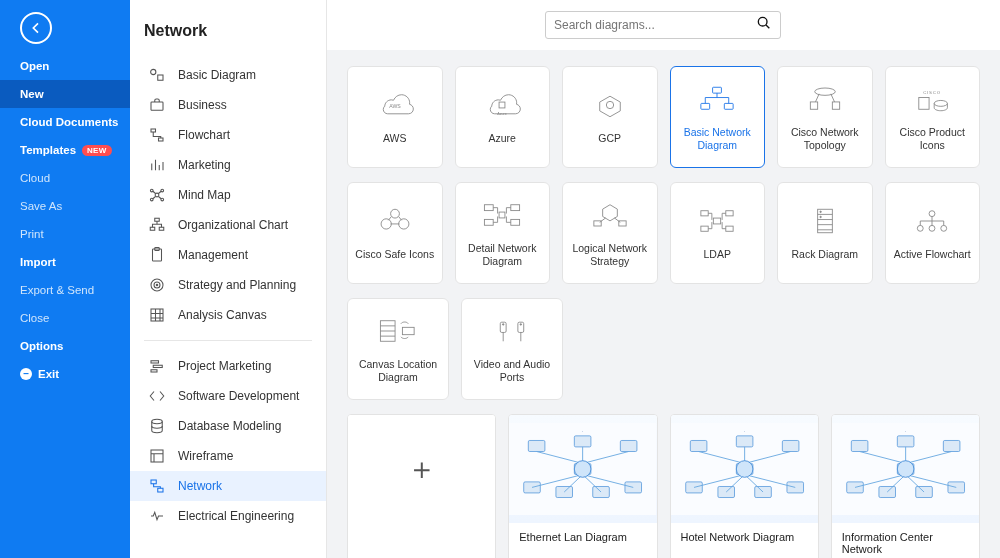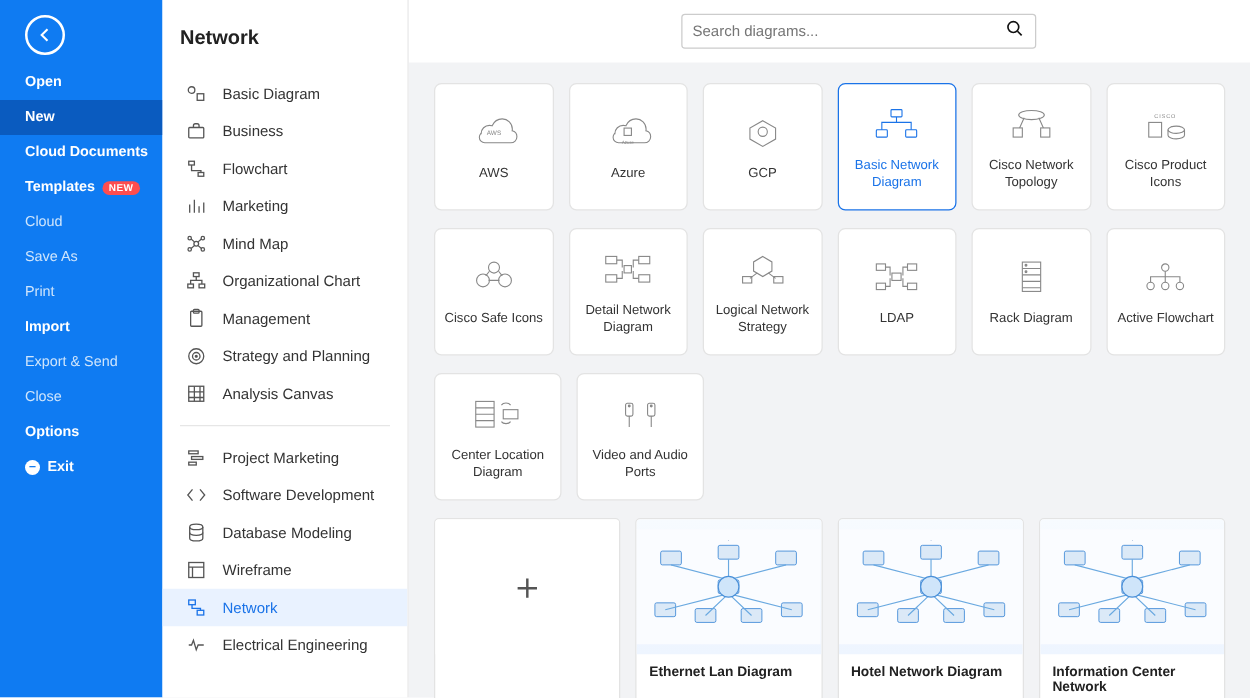--- a/index.html
+++ b/index.html
@@ -49,21 +49,21 @@
 
   
   .main { flex:1; display:flex; flex-direction:column; background:#f2f3f5; overflow:hidden; }
   .topbar {
     background:#fff; height:50px; flex-shrink:0;
     display:flex; align-items:center; padding:0 18px 0 18px; position:relative;
   }
   
   .title-abs { position:absolute; left:144px; top:22px; font-size:16px; font-weight:700; color:#222; z-index:5; }
   .search-wrap {
-    margin-left:200px; width:284px; height:28px; border:1px solid #ccc; border-radius:3px;
+    margin-left:200px; width:236px; height:28px; border:1px solid #ccc; border-radius:3px;
     display:flex; align-items:center; padding:0 8px; background:#fff;
   }
   .search-wrap input { flex:1; border:none; outline:none; font-size:12px; background:transparent; }
   .search-icon svg { width:16px; height:16px; stroke:#111; fill:none; stroke-width:2; }
 
   .gallery { flex:1; overflow-y:auto; padding:16px 20px 20px 20px; }
   .tile-row { display:flex; gap:12px; margin-bottom:14px; }
   .tile {
     width:102px; height:102px; background:#fff; border:1px solid #e3e3e3; border-radius:6px;
     display:flex; flex-direction:column; align-items:center; justify-content:center; gap:10px;
@@ -75,21 +75,21 @@
   .tile-icon svg { width:44px; height:34px; stroke:currentColor; fill:none; stroke-width:1.2; }
   .tile-label { line-height:1.25; }
 
   .templates-row { display:flex; gap:12px; margin-top:12px; }
   .tcard {
     width:162px; background:#fff; border:1px solid #e3e3e3; border-radius:4px;
     display:flex; flex-direction:column; cursor:pointer; overflow:hidden;
   }
   .tcard .thumb { height:108px; background:linear-gradient(180deg,#f7fbff,#eef5ff); display:flex; align-items:center; justify-content:center; }
   .tcard .thumb svg { width:150px; height:96px; }
-  .tcard .tlabel { font-size:11px; font-weight:700; color:#222; padding:8px 10px 10px; }
+  .tcard .tlabel { font-size:11px; font-weight:400; color:#222; padding:8px 10px 10px; }
   .tcard.blank .thumb { background:#fff; }
   .plus { font-size:30px; color:#555; font-weight:300; }
 </style>
 </head>
 <body>
 
 <div class="user-badge">Viraj Mahajan</div>
 <div class="title-abs">Network</div>
 
 <div class="app">
@@ -440,21 +440,21 @@
       <div class="tile-row" id="row3">
           <div class="tile">
             <div class="tile-icon">
               <svg viewBox="0 0 60 40">
                 <rect x="6" y="6" width="20" height="28"></rect>
                 <path d="M6 13h20M6 20h20M6 27h20"></path>
                 <path d="M34 10c2-3 8-3 10 0M34 28c2 3 8 3 10 0"></path>
                 <rect x="36" y="15" width="16" height="10"></rect>
               </svg>
             </div>
-            <div class="tile-label">Center Location Diagram</div>
+            <div class="tile-label">Canvas Location Diagram</div>
           </div>
           <div class="tile">
             <div class="tile-icon">
               <svg viewBox="0 0 60 40">
                 <rect x="14" y="8" width="8" height="14" rx="2"></rect>
                 <rect x="38" y="8" width="8" height="14" rx="2"></rect>
                 <path d="M18 22v12M42 22v12"></path>
                 <circle cx="18" cy="11" r="1" fill="currentColor"></circle>
                 <circle cx="42" cy="11" r="1" fill="currentColor"></circle>
               </svg>

